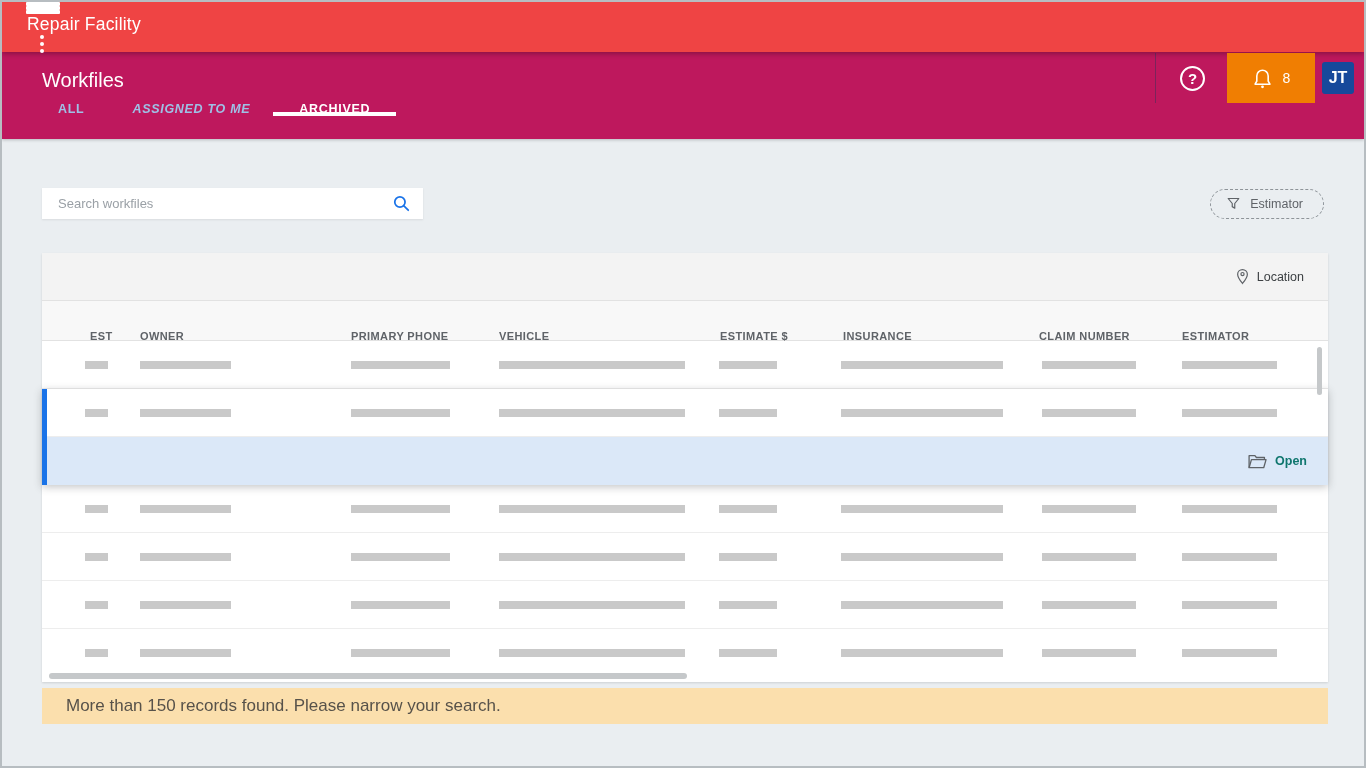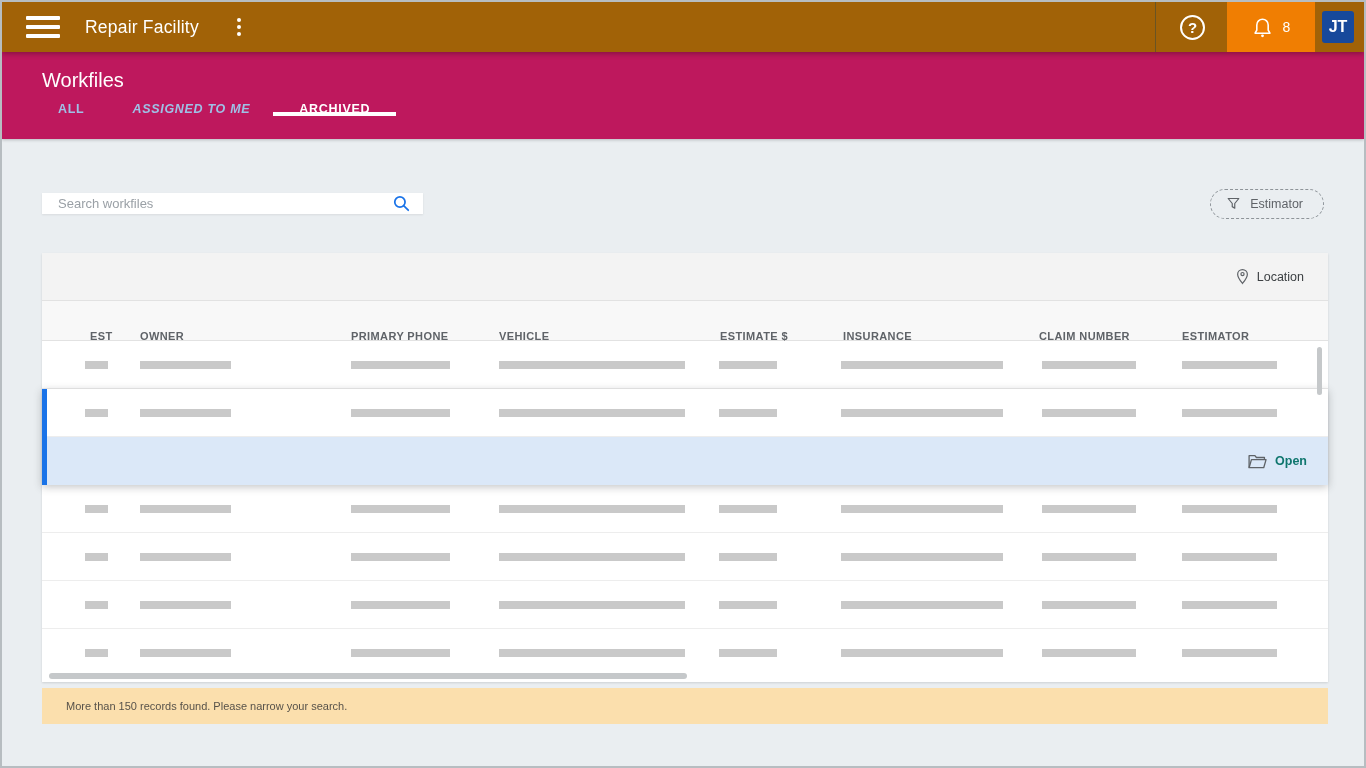--- a/index.html
+++ b/index.html
@@ -1,20 +1,20 @@
 <!DOCTYPE html>
 <html><head>
 <meta charset="utf-8">
 <style>
   * { margin:0; padding:0; box-sizing:border-box; }
   html,body { width:1366px; height:768px; font-family:"Liberation Sans", sans-serif; }
   .window { width:1366px; height:768px; border:2px solid #b7bdc1; display:flex; flex-direction:column; background:#eaeef1; overflow:hidden; }
 
   
-  .appbar { height:50px; background:#a16207; display:flex; align-items:center; flex-shrink:0; position:relative; z-index:10; box-shadow:0 2px 5px rgba(0,0,0,.28); }
+  .appbar { height:50px; background:#ef4444; display:flex; align-items:flex-start; flex-shrink:0; position:relative; z-index:10; box-shadow:0 2px 5px rgba(0,0,0,.28);flex-direction:column; }
   .hamburger { margin-left:24px; width:34px; height:22px; display:flex; flex-direction:column; justify-content:space-between; cursor:pointer; }
   .hamburger span { height:4px; background:#fff; border-radius:1px; }
   .app-title { color:#fff; font-size:17.5px; font-weight:500; margin-left:25px; letter-spacing:.2px; }
   .kebab { margin-left:28px; width:24px; height:24px; display:flex; flex-direction:column; align-items:center; justify-content:center; gap:3px; cursor:pointer; }
   .kebab i { width:4px; height:4px; border-radius:50%; background:#fff; }
   .appbar-right { margin-left:auto; display:flex; align-items:center; height:100%; }
   .bar-divider { width:1px; height:50px; background:rgba(0,60,90,.35); }
   .help-btn { width:25px; height:25px; border:2px solid #fff; border-radius:50%; color:#fff; font-size:15px; font-weight:700; display:flex; align-items:center; justify-content:center; margin:0 22px 0 24px; cursor:pointer; }
   .notif { height:50px; width:88px; background:#f07e02; display:flex; align-items:center; justify-content:center; gap:10px; cursor:pointer; }
   .notif-count { color:#fff; font-size:14px; }
@@ -27,21 +27,21 @@
   .tab { display:flex; align-items:center; padding:0 16px; font-size:12.5px; font-weight:700; letter-spacing:.7px; color:#9fc0e6; cursor:pointer; position:relative; }
   .tab.t2 { padding:0 22px 0 32px;font-style:italic; }
   .tab.active { color:#fff; padding:0 26px; }
   .tab.active::after { content:""; position:absolute; left:0; right:0; bottom:0; height:4px; background:#fff; }
   .tab-sep { width:1px; margin:7px 0 10px; background:rgba(255,255,255,.55); }
 
   
   main { flex:1; background:#eaeef1; overflow:hidden; }
 
   .toolbar { margin:49px 40px 0; display:flex; align-items:center; justify-content:space-between; height:31px; }
-  .searchbox { width:381px; height:21px; background:#fff; display:flex; align-items:center; box-shadow:0 1px 2px rgba(0,0,0,.08); }
+  .searchbox { width:381px; height:31px; background:#fff; display:flex; align-items:center; box-shadow:0 1px 2px rgba(0,0,0,.08); }
   .searchbox input { flex:1; border:none; outline:none; font-size:13px; color:#3c4043; padding:0 8px 0 16px; font-family:"Liberation Sans", sans-serif; background:transparent; }
   .searchbox input::placeholder { color:#9aa0a6; }
   .search-icon { margin-right:12px; display:flex; cursor:pointer; }
 
   .chips { display:flex; align-items:center; gap:9px; }
   .chip-location { height:30px; background:#1a73e8; border-radius:15px; display:flex; align-items:center; padding:0 12px 0 17px; gap:10px; cursor:pointer; }
   .chip-location .chip-label { color:#fff; font-size:11.5px; font-weight:700; letter-spacing:.2px; }
   .chip-x { display:flex; cursor:pointer; }
   .chip-estimator { height:30px; border:1px dashed #8e9499; border-radius:16px; display:flex; align-items:center; padding:0 20px 0 15px; gap:9px; cursor:pointer; color:#5f6368; font-size:12.5px; }
 
@@ -65,21 +65,21 @@
   .selected-group { position:relative; box-shadow:0 2px 8px rgba(60,64,67,.3); z-index:2; }
   .selected-group::before { content:""; position:absolute; left:0; top:0; bottom:0; width:5px; background:#1a73e8; z-index:3; }
   .open-panel { height:48px; background:#dbe8f8; display:flex; align-items:center; justify-content:flex-end; padding-right:21px; }
   .open-btn { display:flex; align-items:center; gap:8px; cursor:pointer; background:none; border:none; font-family:"Liberation Sans", sans-serif; }
   .open-btn .open-label { font-size:12.5px; font-weight:700; color:#0f766e; }
 
   .h-scroll { position:absolute; left:7px; bottom:3px; width:638px; height:6px; border-radius:3px; background:#c5c8ca; z-index:4; cursor:pointer; }
   .v-scroll { position:absolute; right:6px; top:94px; width:5px; height:48px; border-radius:3px; background:#c5c8ca; z-index:4; cursor:pointer; }
 
   
-  .banner { margin:6px 40px 0; width:1286px; height:36px; background:#fbdfad; display:flex; align-items:center; padding-left:24px; font-size:11px; color:#57524a; }
+  .banner { margin:6px 40px 0; width:1286px; height:36px; background:#fbdfad; display:flex; align-items:center; padding-left:24px; font-size:17px; color:#57524a; }
 
   svg { display:block; }
 </style>
 </head>
 <body>
 
 <div class="window">
 
   <header class="appbar">
     <div class="hamburger">

